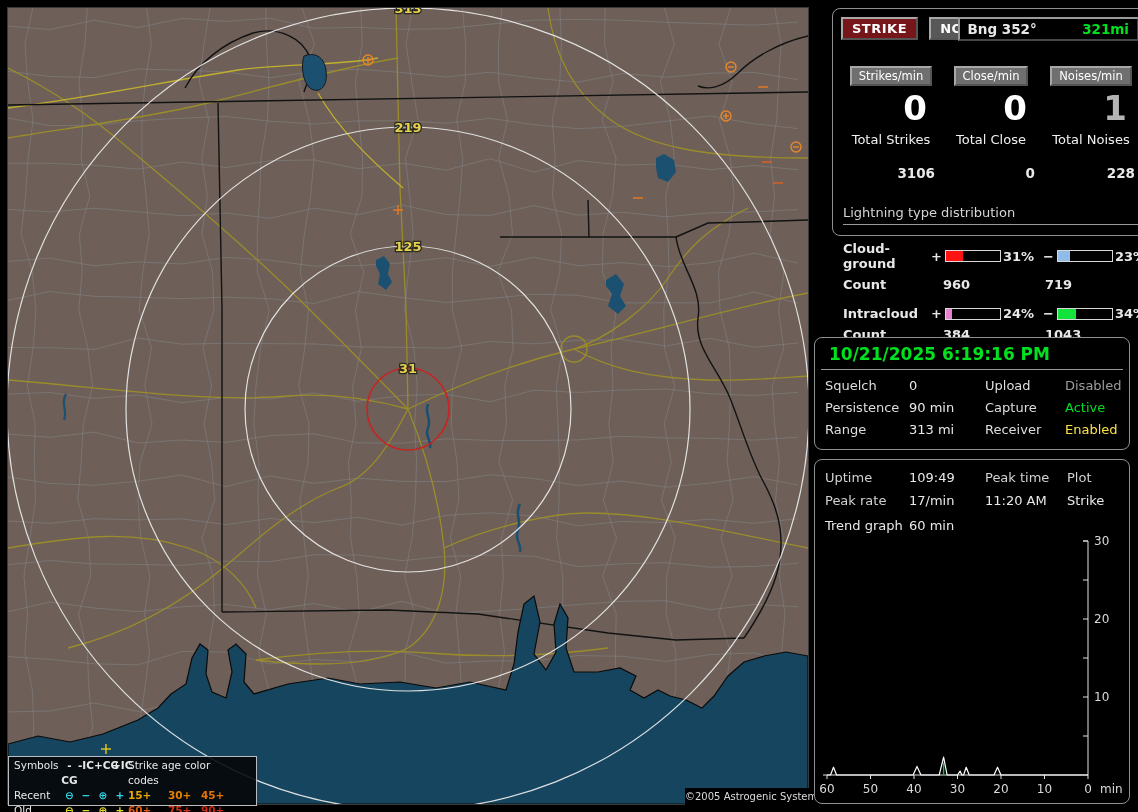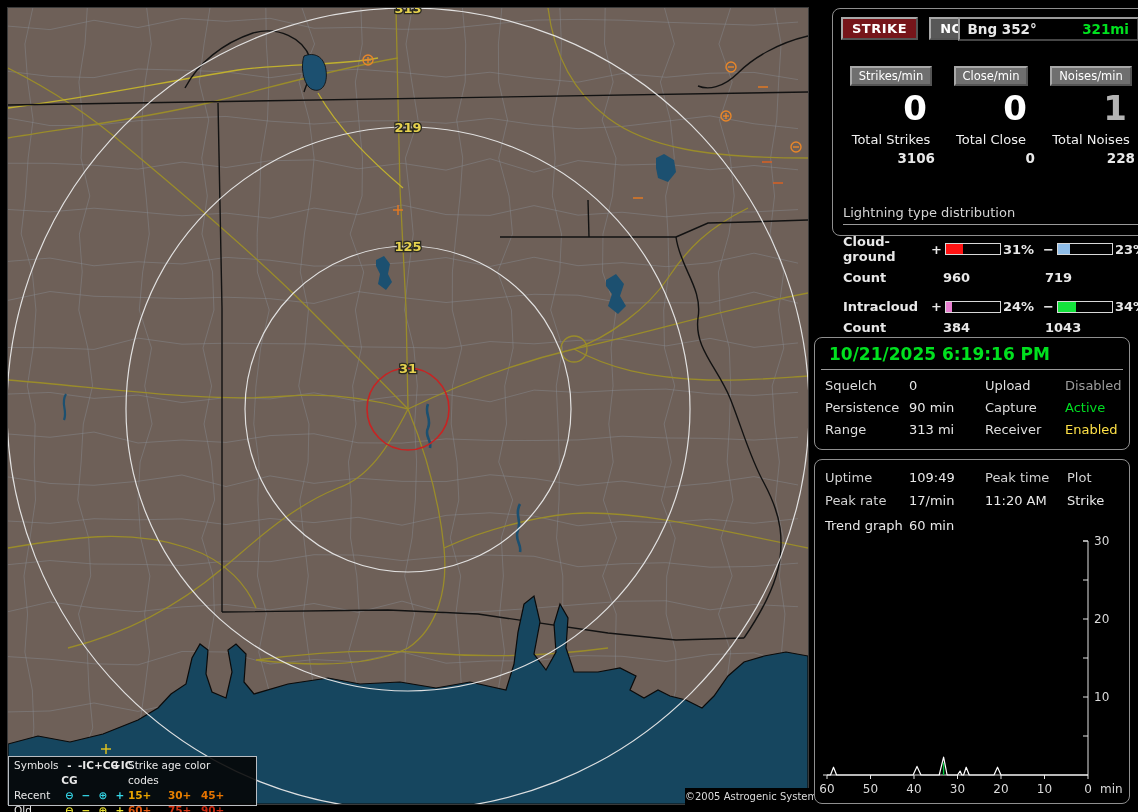--- a/index.html
+++ b/index.html
@@ -32,24 +32,24 @@
   .bngbox{position:absolute;right:0;top:0;border:2px outset #9a9a9a;background:#000;padding:2px 8px;
     font-size:13.5px;font-weight:bold;white-space:nowrap;}
 
   .counters{position:absolute;left:10px;top:56px;width:296px;display:grid;grid-template-columns:96px 96px 96px;column-gap:4px;}
   .ccol{text-align:center;}
   .minibtn{display:inline-block;background:#6f6f6f;border:2px outset #a8a8a8;color:#fff;
     font-size:11.5px;padding:1px 7px;white-space:nowrap;}
   .bignum{font-size:34px;font-weight:bold;text-align:right;padding-right:12px;line-height:44px;color:#fff;}
   .bignum.dim{color:#b4b4b4;}
   .totlabel{font-size:13px;color:#f0f0f0;text-align:center;white-space:nowrap;margin-top:2px;}
-  .totval{font-size:13.5px;font-weight:bold;text-align:right;padding-right:4px;margin-top:3px;}
+  .totval{font-size:13.5px;font-weight:bold;text-align:right;padding-right:4px;margin-top:18px;}
 
   .distwrap{position:absolute;left:10px;top:196px;width:296px;font-size:13px;}
-  .disttitle{color:#d4d4d4;border-bottom:1px solid #9a9a9a;padding-bottom:4px;margin-bottom:9px;}
+  .disttitle{color:#d4d4d4;border-bottom:1px solid #9a9a9a;padding-bottom:4px;margin-bottom:16px;}
   .distrow{display:grid;grid-template-columns:88px 14px 58px 40px 14px 58px 24px;align-items:center;
     font-weight:bold;margin-bottom:6px;}
   .bar{display:inline-block;width:54px;height:10px;border:1px solid #d8d8d8;background:#000;overflow:hidden;vertical-align:middle;}
   .bar i{display:block;height:100%;}
   .countrow{display:grid;grid-template-columns:86px 102px 102px;font-weight:bold;margin-bottom:14px;}
   .countrow span{padding-left:0;}
   .countrow .cv{padding-left:14px;}
 
   .dtline{color:#00e11f;font-weight:bold;font-size:17px;border-bottom:1px solid #9a9a9a;
     padding:6px 0 5px 8px;margin:0 6px;}

